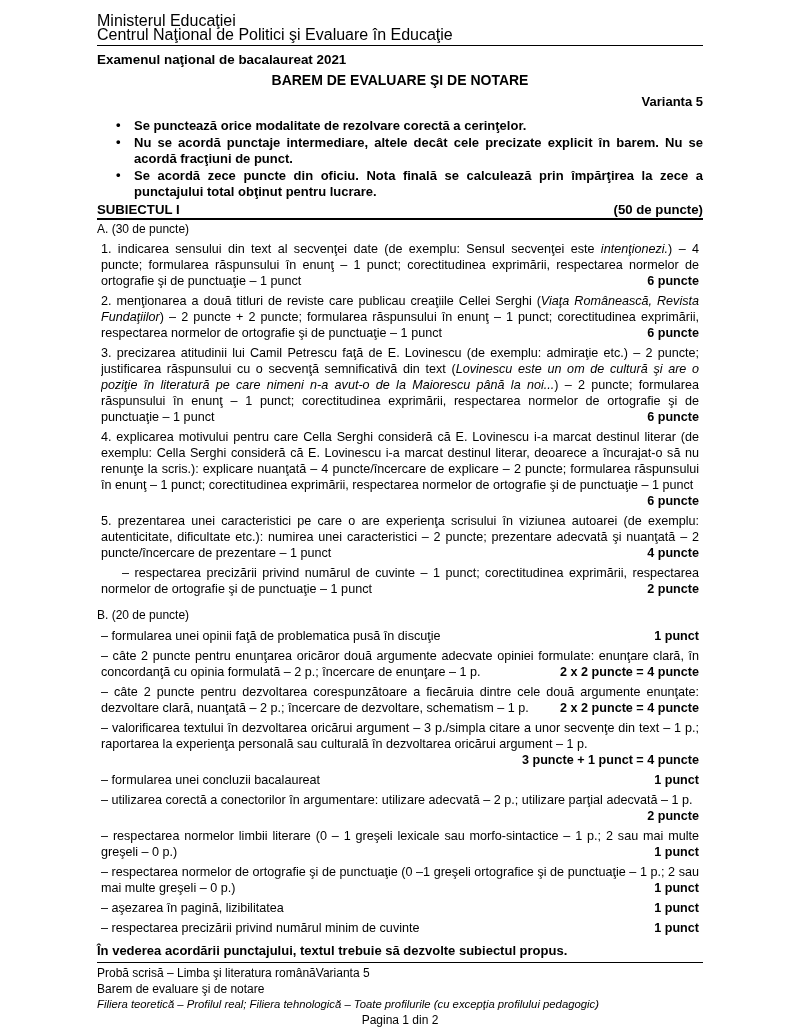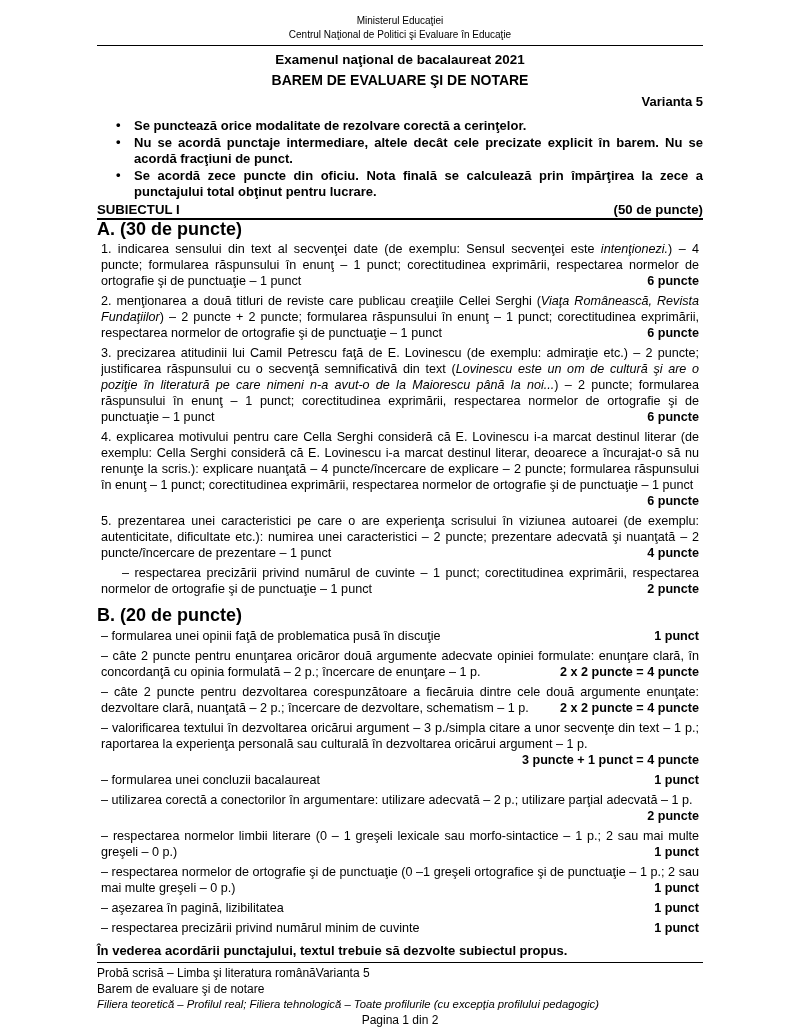--- a/index.html
+++ b/index.html
@@ -4,33 +4,33 @@
 <style>
   html,body{margin:0;padding:0;background:#ffffff;}
   .page{
     width:800px;height:1036px;box-sizing:border-box;
     padding:14px 97px 8px 97px;
     display:flex;flex-direction:column;
     background:#ffffff;color:#000;
     font-family:"Liberation Sans",sans-serif;
     overflow:hidden;
   }
-  .ministry{font-size:10px;line-height:14px;text-align:center}
+  .ministry{font-size:16px;line-height:14px;}
   .header-rule{border:none;border-top:1.5px solid #000;margin:3px 0 5px 0;height:0}
-  .exam-line{font-weight:bold;font-size:13.4px;line-height:17px;text-align:center}
+  .exam-line{font-weight:bold;font-size:13.4px;line-height:17px;text-align:left}
   .barem-title{font-weight:bold;font-size:14px;line-height:17px;text-align:center;margin-top:4px}
   .variant-top{font-weight:bold;font-size:13px;line-height:16px;text-align:right;margin-top:5px}
   .filiera{font-weight:bold;font-style:italic;font-size:13px;line-height:16.5px;margin-top:1px}
   .rules{margin:8px 0 0 0;padding:0;list-style:none;font-weight:bold;font-size:13px;line-height:16.5px}
   .rule-item{position:relative;padding-left:37px;text-align:justify}
   .rule-bullet{position:absolute;left:19px;top:-1px}
   .subject-heading{display:flex;justify-content:space-between;align-items:flex-end;
     font-weight:bold;font-size:13.2px;line-height:17px;
     border-bottom:2px solid #000;padding-bottom:0}
-  .section-title{font-weight:bold;font-size:18px;line-height:16.5px}
+  .section-title{font-weight:normal;font-size:12px;line-height:16.5px}
   .section-a-title{margin-top:1px}
   .section-b-title{margin-top:6px}
   .items p.item{margin:4px;text-align:justify;font-size:12.6px;line-height:16px;overflow:hidden}
   .items .it{font-style:italic}
   .items .pts{float:right;font-weight:bold;padding-left:8px}
   .items p.indent{text-indent:21px}
   .b-note{font-weight:bold;font-size:13px;line-height:16.5px;margin-top:3px}
   .doc-footer{margin-top:auto;border-top:1.5px solid #000;padding-top:3px;font-size:12px;line-height:15.5px}
   .footer-row{display:flex;justify-content:flex-start}
   .footer-filiera{font-style:italic;font-size:11.3px}

